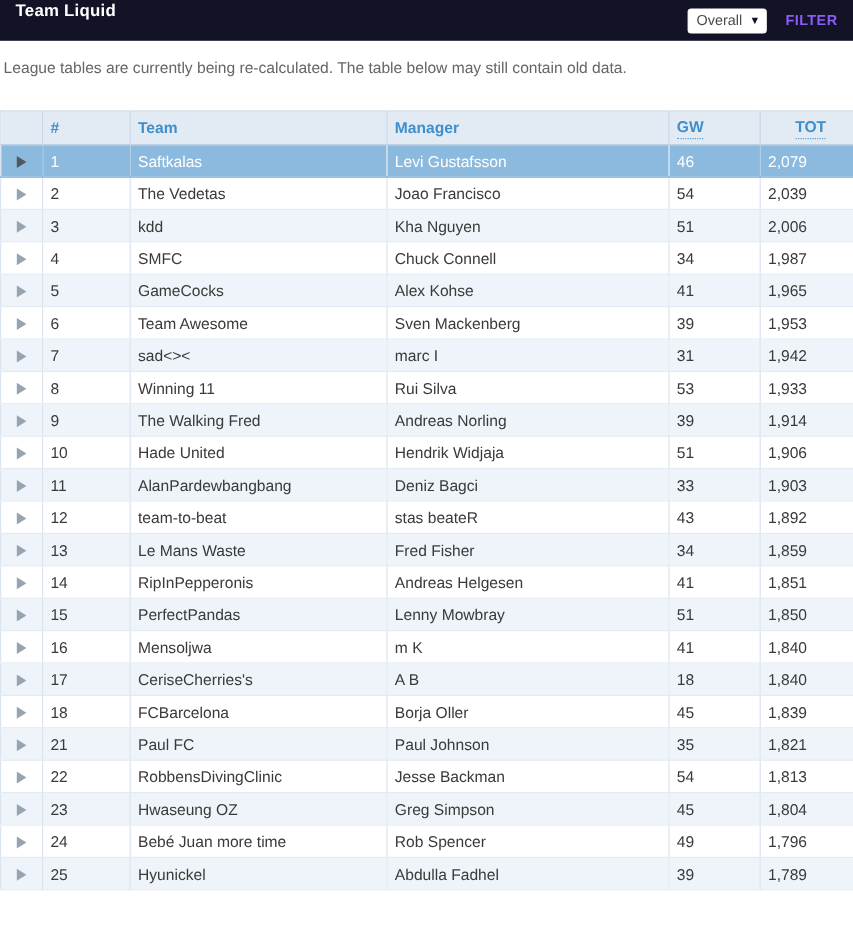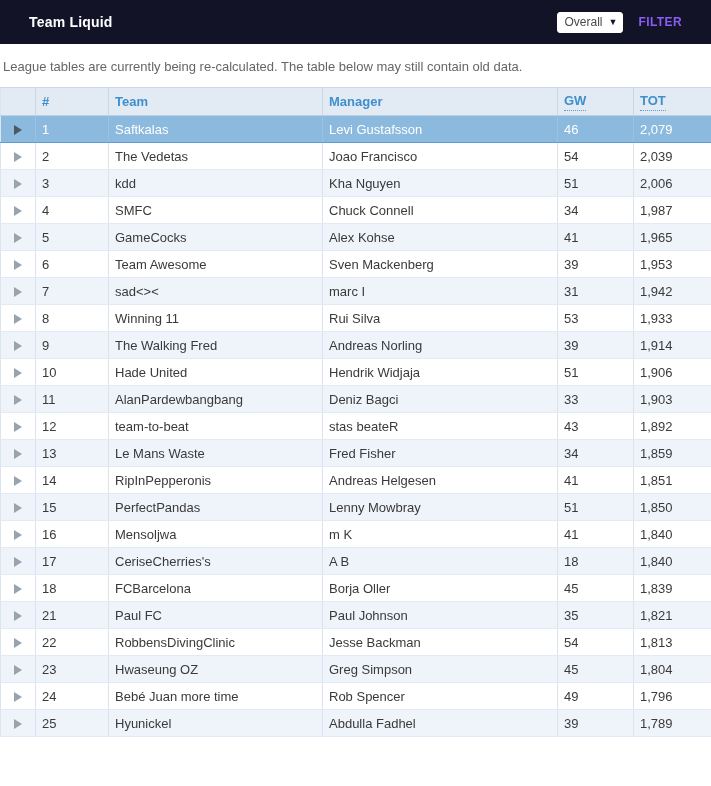--- a/index.html
+++ b/index.html
@@ -6,44 +6,44 @@
   html, body { background: #fff; }
   body {
     width: 711px; height: 786px;
     font-family: "Liberation Sans", "DejaVu Sans", sans-serif;
     overflow: hidden;
   }
   .page { width: 711px; height: 786px; overflow: hidden; background: #fff; }
 
   
   .topbar {
-    height: 44px; background: #131328;
-    display: flex; align-items: center;
-    padding: 0 29px;
+    height: 34px; background: #131328;
+    display: flex; 
+    padding: 0 13px;
   }
   .topbar .title {
     color: #fff; font-size: 14px; font-weight: bold; letter-spacing: 0.2px;
   }
   .topbar .right { margin-left: auto; display: flex; align-items: center; gap: 15px; }
   .scope-select {
     width: 66px; height: 21px; background: #fff; border-radius: 3px;
     display: flex; align-items: center; justify-content: space-between;
     padding: 0 5px 0 6px; cursor: pointer; border: 1px solid #fff;
   }
   .scope-select .val { font-size: 12px; color: #4a4a4a; }
   .scope-select .caret { font-size: 9px; color: #131328; line-height: 1; }
   .filter-btn {
     color: #8b5cf6; font-size: 12px; font-weight: bold; letter-spacing: 0.4px;
     background: none; border: none; cursor: pointer;
     font-family: "Liberation Sans", "DejaVu Sans", sans-serif;
   }
 
   
   .notice {
-    margin: 15px 0 13px 3px;
+    margin: 15px 0 28px 3px;
     font-size: 13px; color: #666;
   }
 
   
   table.league {
     width: 711px; border-collapse: collapse; table-layout: fixed;
     border-top: 1px solid #cdd9e7; border-left: 1px solid #dbe5ef; border-right: 1px solid #dbe5ef;
     font-size: 13px;
   }
   col.c-arrow { width: 35px; }
@@ -52,21 +52,21 @@
   col.c-mgr   { width: 235px; }
   col.c-gw    { width: 76px; }
   col.c-tot   { width: 78px; }
 
   thead th {
     height: 28px; background: #e2eaf3; text-align: left;
     color: #3f8fcc; font-weight: bold; font-size: 13px;
     padding: 0 0 0 6px;
     border-right: 1px solid #c9d7e6; border-bottom: 1px solid #bfd0e2;
   }
-  thead th:last-child { border-right: none; }
+  thead th:last-child { border-right: none; text-align: center; }
   thead th .dotted {
     display: inline-block; border-bottom: 1px dotted #5b9dd2; padding-bottom: 2px; cursor: pointer;
   }
 
   tbody td {
     height: 27px; padding: 0 0 0 6px; color: #3a3a3a;
     border-right: 1px solid #d9e4ef; border-bottom: 1px solid #e2ebf3;
     white-space: nowrap; overflow: hidden;
   }
   tbody td:last-child { border-right: none; }

